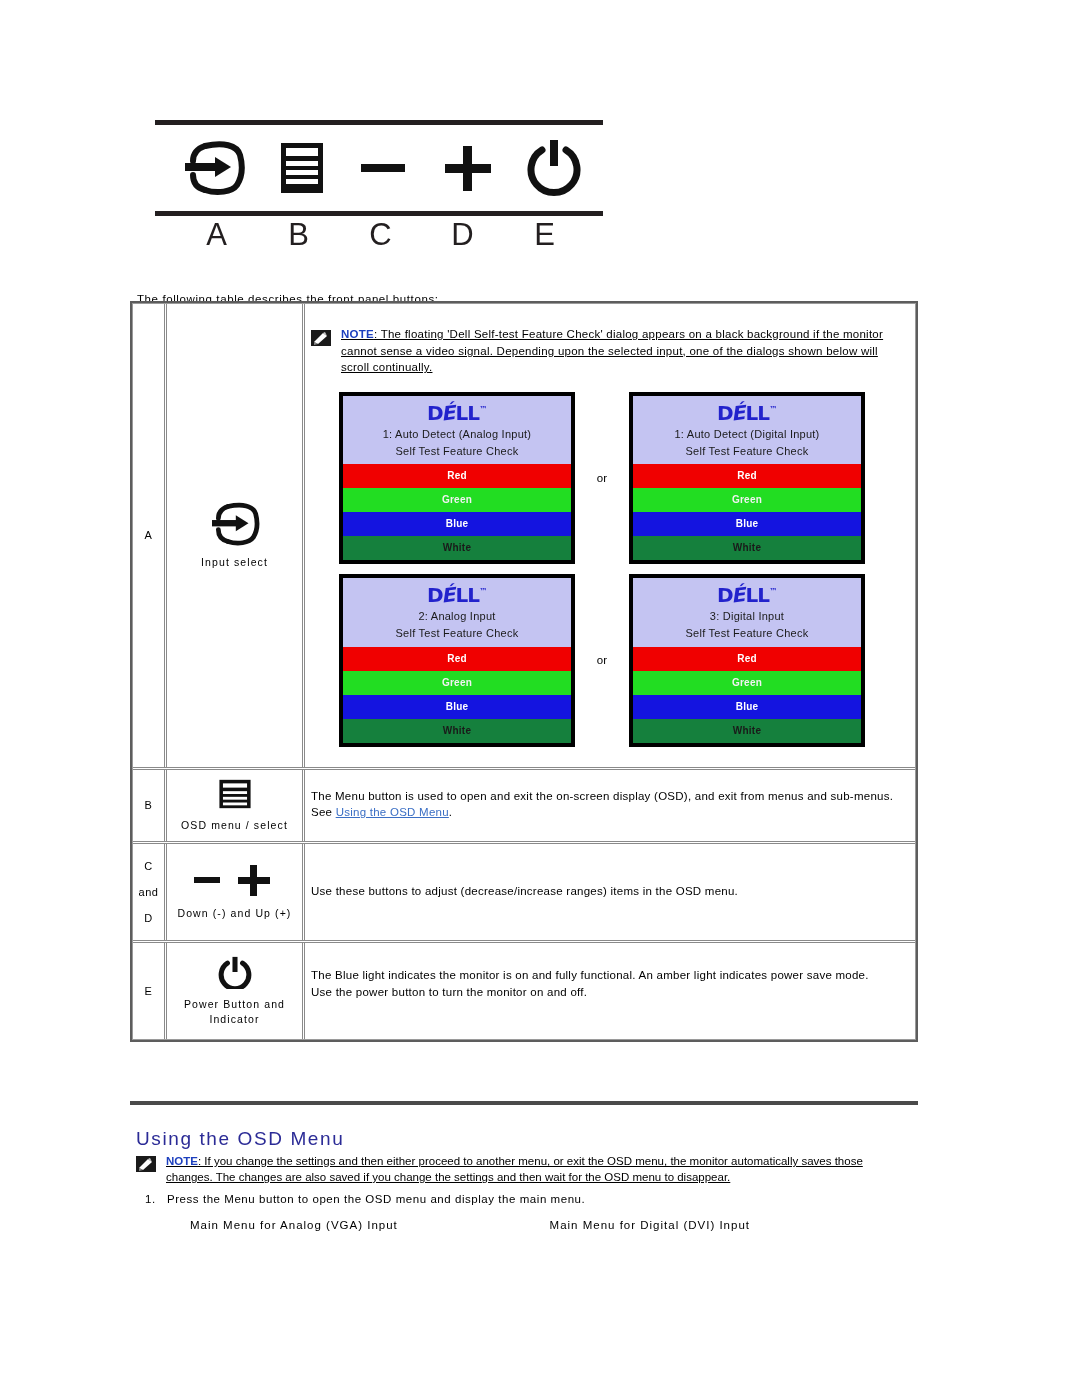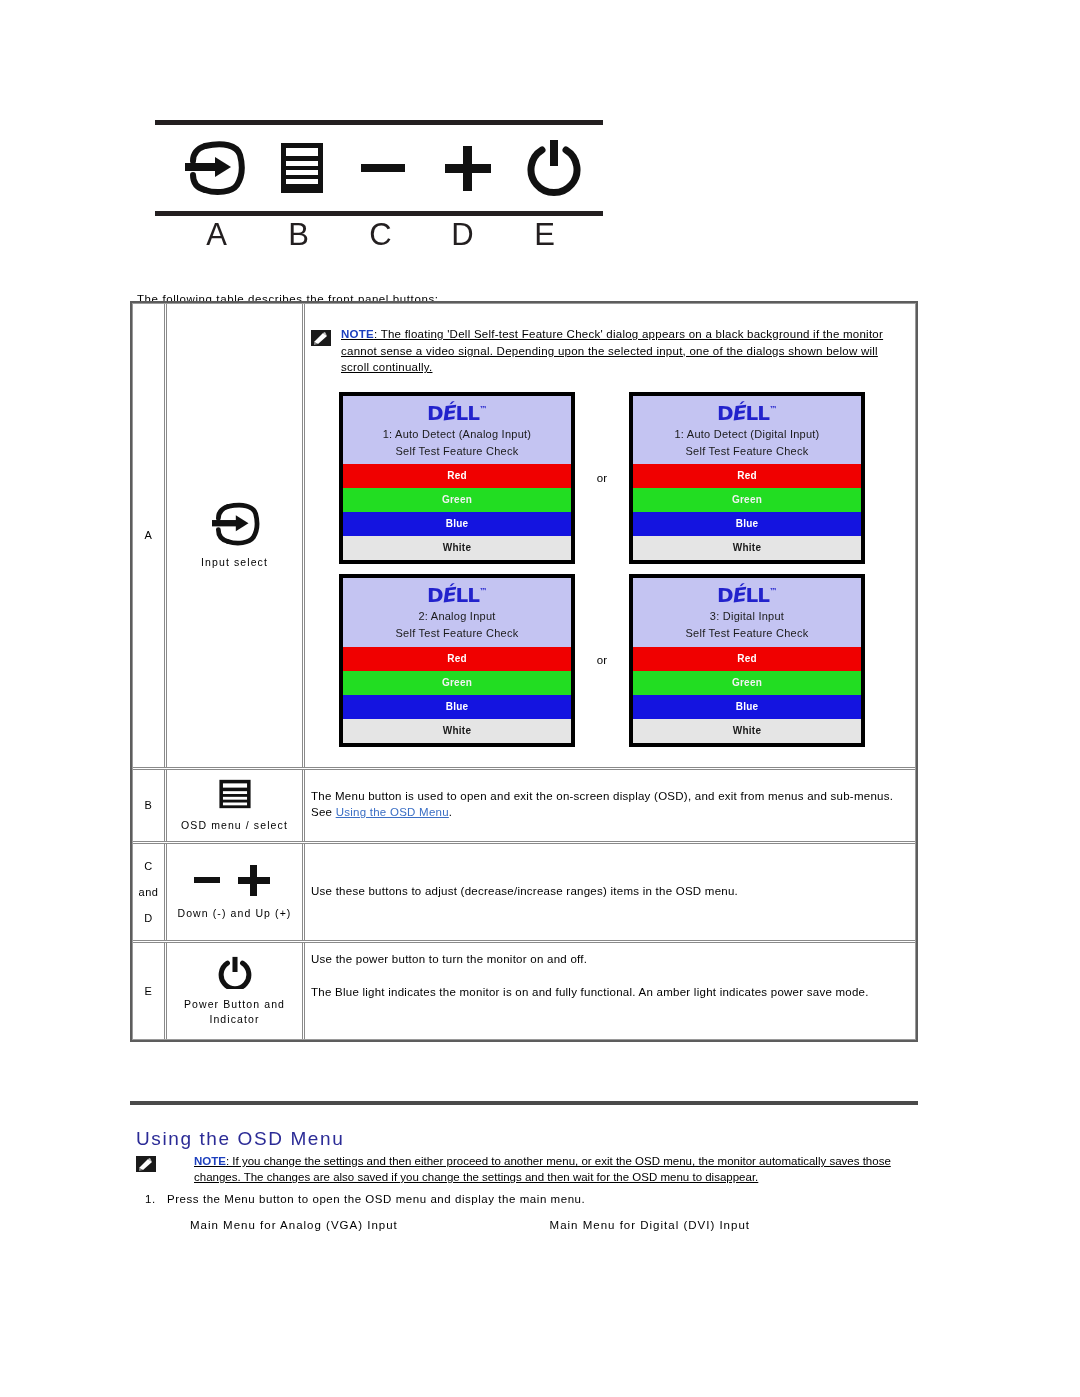--- a/index.html
+++ b/index.html
@@ -190,21 +190,21 @@
   .bar {
     text-align: center;
     font-size: 10px;
     font-weight: bold;
     padding: 7px 0;
     line-height: 1;
   }
   .bar.red   { background: #f00000; color: #ffffff; }
   .bar.green { background: #22dd22; color: #f2f2f2; }
   .bar.blue  { background: #1414e0; color: #ffffff; }
-  .bar.white { background: #e5e5e5; color: #1a1a1a; }
+  .bar.white { background: #15803d; color: #1a1a1a; }
   .or-label {
     width: 54px;
     text-align: center;
     font-size: 11.5px;
     color: #000;
   }
 
   
   .hr-thick {
     position: absolute;
@@ -226,21 +226,20 @@
   }
   .bottom-note {
     position: absolute;
     left: 136px;
     top: 1153px;
     width: 760px;
     display: flex;
     align-items: flex-start;
     font-size: 11.5px;
     line-height: 1.42;
-    gap: 28px;
   }
   .bottom-note .note-icon { margin-top: 3px; }
   .step-1 {
     position: absolute;
     left: 145px;
     top: 1193px;
     font-size: 11.5px;
     letter-spacing: 0.55px;
   }
   .step-1 .num { display: inline-block; width: 22px; }
@@ -463,22 +462,22 @@
       <div class="cell-icon">
         <span>
           <svg width="34" height="34" viewBox="0 0 54 54">
             <path d="M15 13 A22 22 0 1 0 39 13" fill="none" stroke="#111" stroke-width="8" stroke-linecap="round"></path>
             <rect x="23" y="3" width="8" height="24" fill="#111"></rect>
           </svg>
         </span>
         <div class="caption">Power Button and Indicator</div>
       </div>
       <div class="cell-desc" style="min-height:96px;">
+        <div style="margin-top:16px;">The Blue light indicates the monitor is on and fully functional. An amber light indicates power save mode.</div>
         <div>Use the power button to turn the monitor on and off.</div>
-        <div style="margin-top:16px;">The Blue light indicates the monitor is on and fully functional. An amber light indicates power save mode.</div>
       </div>
     </div>
 
   </div>
 </div>
 
 <div class="hr-thick"></div>
 
 <h2 class="section-title">Using the OSD Menu</h2>
 

